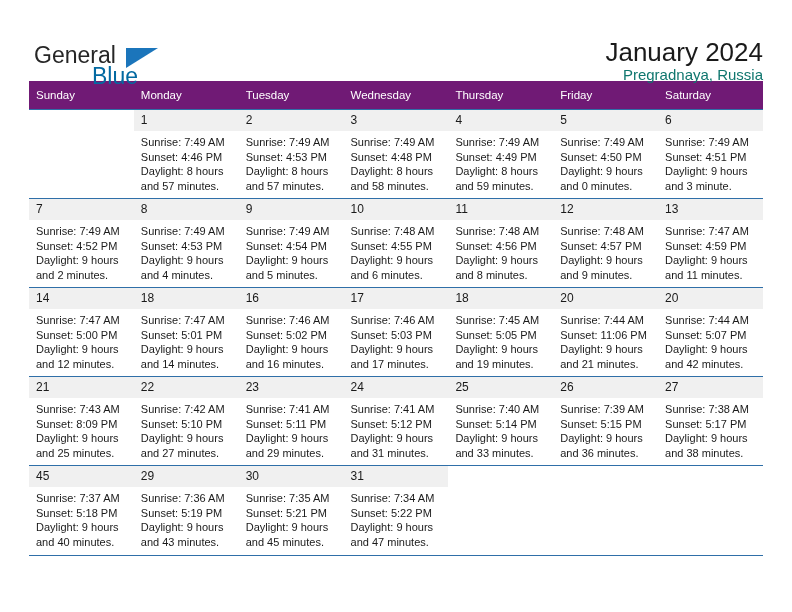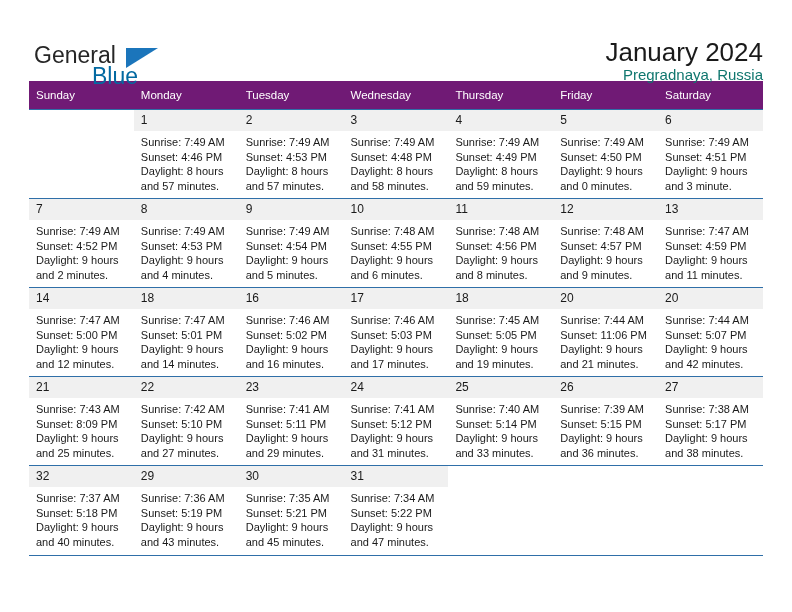--- a/index.html
+++ b/index.html
@@ -413,21 +413,21 @@
             <div class="details">
               <div>Sunrise: 7:38 AM</div>
               <div>Sunset: 5:17 PM</div>
               <div>Daylight: 9 hours</div>
               <div>and 38 minutes.</div>
             </div>
           </td>
         </tr>
         <tr>
           <td class="day">
-            <div class="daynum">32</div>
+            <div class="daynum">45</div>
             <div class="details">
               <div>Sunrise: 7:37 AM</div>
               <div>Sunset: 5:18 PM</div>
               <div>Daylight: 9 hours</div>
               <div>and 40 minutes.</div>
             </div>
           </td>
           <td class="day">
             <div class="daynum">29</div>
             <div class="details">

